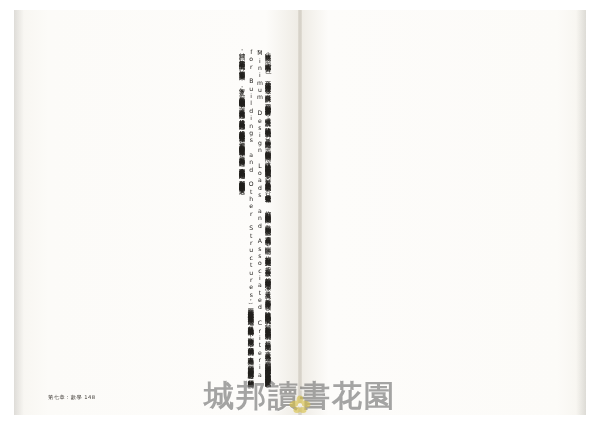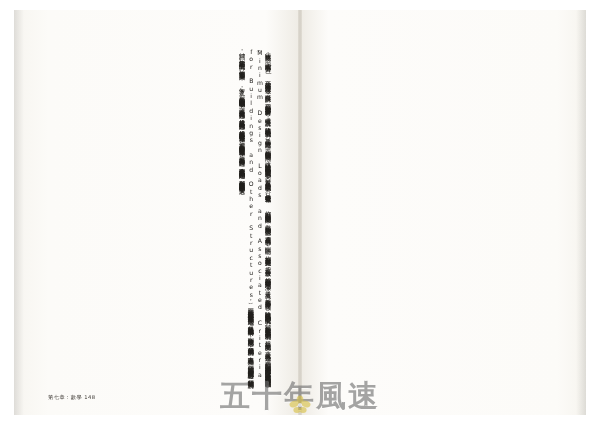--- a/index.html
+++ b/index.html
@@ -132,21 +132,21 @@
 
     <div class="page-half page-right">
       <div class="edge-shadow-r"></div>
 
     </div>
 
     <div class="gutter"></div>
   </div>
 
   <div class="watermark">
-    <span class="wm-text">五十年風速</span>
+    <span class="wm-text">城邦讀書花園</span>
     <svg class="wm-flower" viewBox="0 0 26 22">
       <g fill="#d9c24a" opacity=".85">
         <ellipse cx="13" cy="7" rx="3.4" ry="4.6"></ellipse>
         <ellipse cx="7" cy="11" rx="4.6" ry="3.2" transform="rotate(-20 7 11)"></ellipse>
         <ellipse cx="19" cy="11" rx="4.6" ry="3.2" transform="rotate(20 19 11)"></ellipse>
         <ellipse cx="10" cy="17" rx="3.6" ry="3.0"></ellipse>
         <ellipse cx="16" cy="17" rx="3.6" ry="3.0"></ellipse>
       </g>
       <circle cx="13" cy="12" r="2.1" fill="#ffffff" opacity=".9"></circle>
     </svg>

